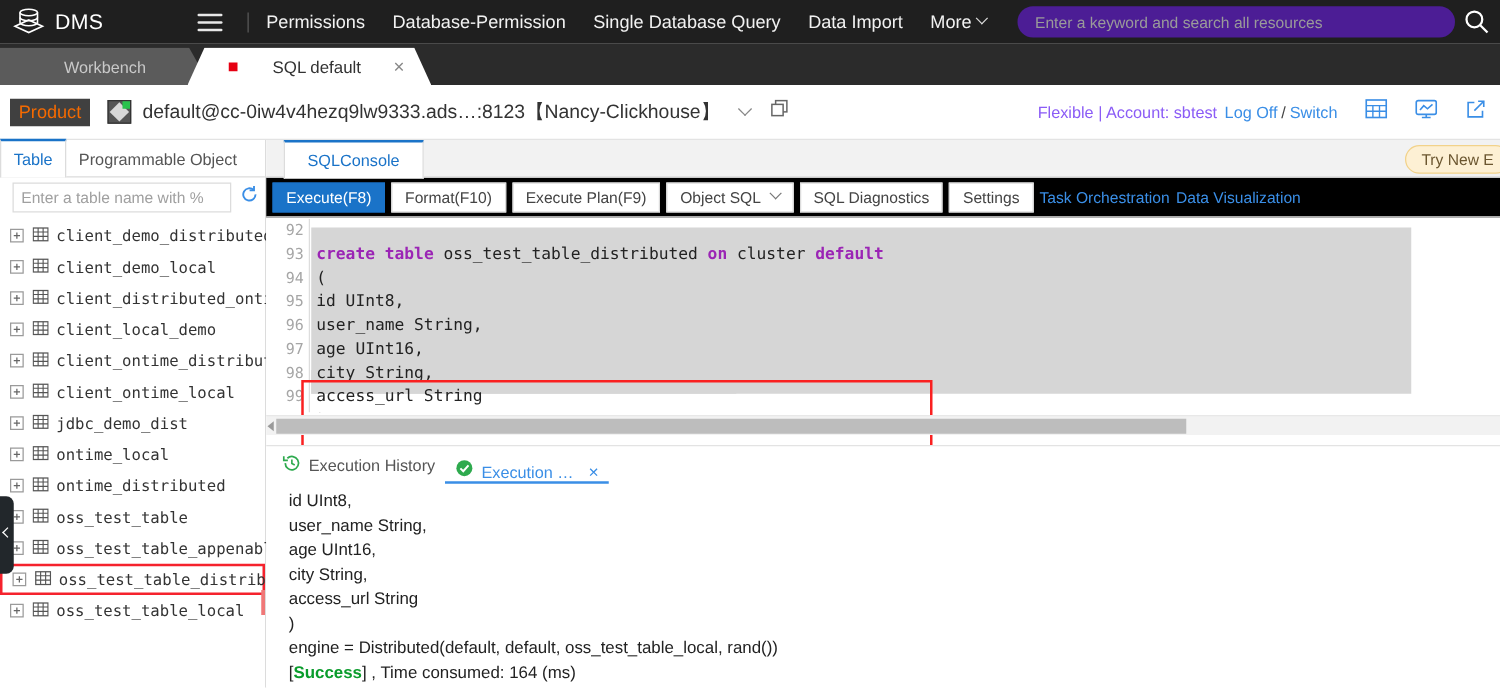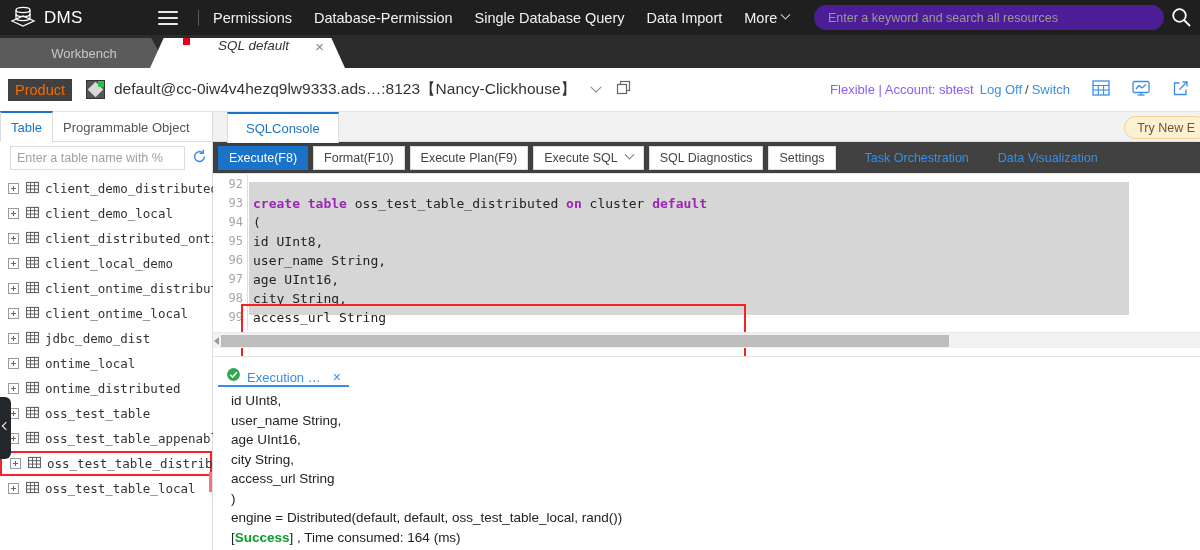--- a/index.html
+++ b/index.html
@@ -58,23 +58,22 @@
   }
   .tab-wb {
     position: absolute; left: 0; top: 3px; width: 168px; height: 30px;
     background: #5b5b5b; color: #c9c9c9; font-size: 13px;
     display: flex; align-items: center; justify-content: center;
     clip-path: polygon(0 0, 90% 0, 100% 100%, 0 100%); cursor: pointer;
   }
   .tab-sql {
     position: absolute; left: 150px; top: 3px; width: 195px; height: 30px;
     background: #fff; color: #333; font-size: 13.5px;
-    display: flex; align-items: flex-start; cursor: pointer;
+    display: flex; align-items: center; cursor: pointer;
     clip-path: polygon(7% 0, 93% 0, 100% 100%, 0 100%);
-    font-style: italic;
   }
   .dot-red {
     width: 7px; height: 7px; background: #e60012; margin-left: 33px;
   }
   .tab-sql-label { margin-left: 28px; }
   .tab-close {
     margin-left: 26px; color: #888; font-size: 15px; cursor: pointer;
   }
 
   
@@ -187,38 +186,38 @@
     display: flex; align-items: center; color: #1a73c8; font-size: 13px;
     cursor: pointer;
   }
   .trynew {
     position: absolute; right: -8px; top: 4px; height: 23px;
     background: #fdf0d4; border: 1px solid #f2d28a; border-radius: 12px;
     padding: 0 12px; display: flex; align-items: center;
     font-size: 12.5px; color: #6b5630; cursor: pointer; white-space: nowrap;
   }
   .toolbar {
-    height: 32px; background: #404040; border-bottom: 1px solid #e3e3e3;
+    height: 32px; background: #000000; border-bottom: 1px solid #e3e3e3;
     display: flex; align-items: center; padding-left: 5px; gap: 5px;
   }
   .btn {
     height: 24px; border: 1px solid #dcdcdc; background: #fff;
     font-size: 12.5px; color: #444; padding: 0 10px;
     display: flex; align-items: center; cursor: pointer; white-space: nowrap;
     font-family: "Liberation Sans", sans-serif;
   }
   .btn.primary { background: #1a73c8; color: #fff; border-color: #1a73c8; }
   .btn .cd {
     margin-left: 8px; width: 7px; height: 7px;
     border-right: 1.4px solid #777; border-bottom: 1.4px solid #777;
     transform: rotate(45deg) translate(-2px,-2px);
   }
   .linkbtn {
     font-size: 12.5px; color: #3a8ee6; cursor: pointer;
-    margin-left: 24px; white-space: nowrap;
+    margin-left: 0; white-space: nowrap;
   }
 
   
   .editor {
     position: absolute; left: 0; top: 63px; width: 987px; height: 155px;
     background: #fff; overflow: hidden;
   }
   .gutter {
     position: absolute; left: 0; top: 0; width: 35px; height: 155px;
     background: #fff; border-right: 1px solid #ddd;
@@ -568,21 +567,21 @@
   <div class="console-tabbar">
     <div class="console-tab">SQLConsole</div>
     <div class="trynew">Try New E</div>
   </div>
 
   <div class="toolbar">
     <div class="btn primary">Execute(F8)</div>
     <div class="btn">Format(F10)</div>
     <div class="btn">Execute Plan(F9)</div>
     <div class="btn">
-      <span>Execute SQL</span>
+      <span>Object SQL</span>
       <span class="cd"></span>
     </div>
     <div class="btn">SQL Diagnostics</div>
     <div class="btn">Settings</div>
     <div class="linkbtn">Task Orchestration</div>
     <div class="linkbtn">Data Visualization</div>
   </div>
 
   <div class="editor">
     <div class="gutter" id="gutter">
@@ -614,20 +613,30 @@
   </div>
   <div class="redbox"></div>
 
   <div class="hscroll">
     <span class="hscroll-arrow"></span>
     <div class="hscroll-thumb"></div>
   </div>
 
   <div class="resultpanel">
     <div class="res-tabbar">
+      <div class="res-tab">
+        <span class="hist-ico">
+          <svg width="15" height="15" viewBox="0 0 15 15">
+            <path d="M2.2 7.5a5.3 5.3 0 1 0 1.7-3.9" fill="none" stroke="#2eaa4e" stroke-width="1.4"></path>
+            <polyline points="1,2 1,5.3 4.3,5.3" fill="none" stroke="#2eaa4e" stroke-width="1.4"></polyline>
+            <polyline points="7.5,4.6 7.5,7.8 9.8,9" fill="none" stroke="#2eaa4e" stroke-width="1.3"></polyline>
+          </svg>
+        </span>
+        <span>Execution History</span>
+      </div>
       <div class="res-tab active">
         <span class="ok-ico">
           <svg width="15" height="15" viewBox="0 0 15 15">
             <circle cx="7.5" cy="7.5" r="6.4" fill="#2eaa4e"></circle>
             <polyline points="4.3,7.7 6.6,10 10.8,5.3" fill="none" stroke="#fff" stroke-width="1.6"></polyline>
           </svg>
         </span>
         <span>Execution …</span>
         <span class="res-close">×</span>
       </div>

